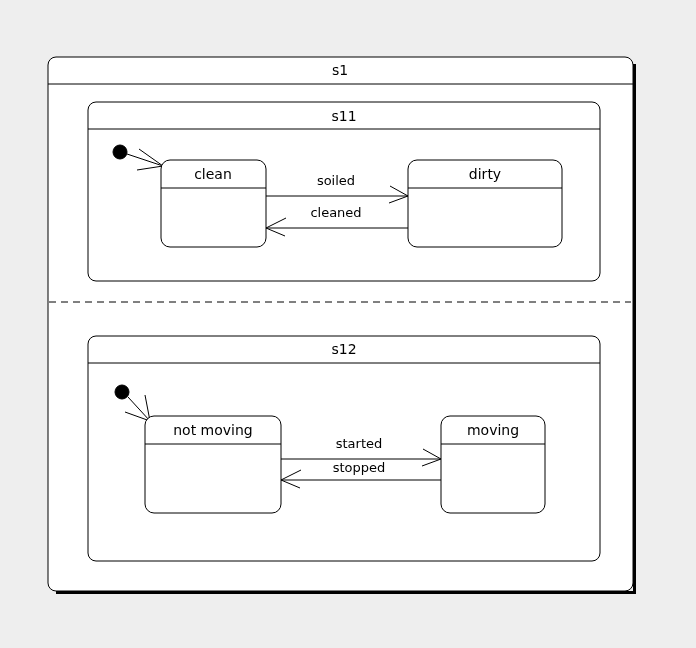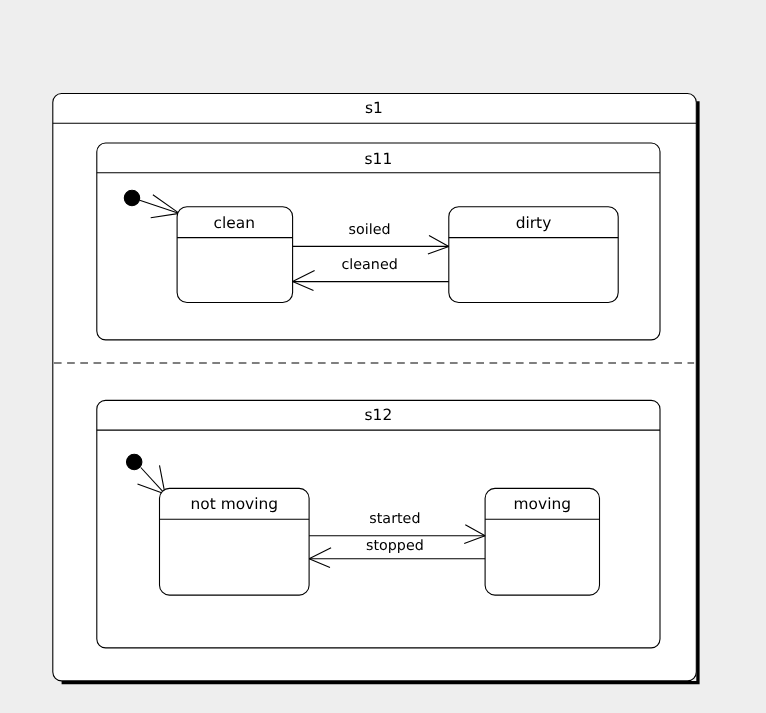--- a/index.html
+++ b/index.html
@@ -11,21 +11,20 @@
     width: 696px;
     height: 648px;
     background: #eeeeee;
     font-family: "DejaVu Sans", sans-serif;
     overflow: hidden;
   }
   #canvas {
     position: relative;
     width: 696px;
     height: 468px;
-    margin-top: 28px;
   }
   svg#diagram {
     position: absolute;
     top: 0;
     left: 0;
     width: 696px;
     height: 648px;
   }
   .state-label {
     font-family: "DejaVu Sans", sans-serif;

